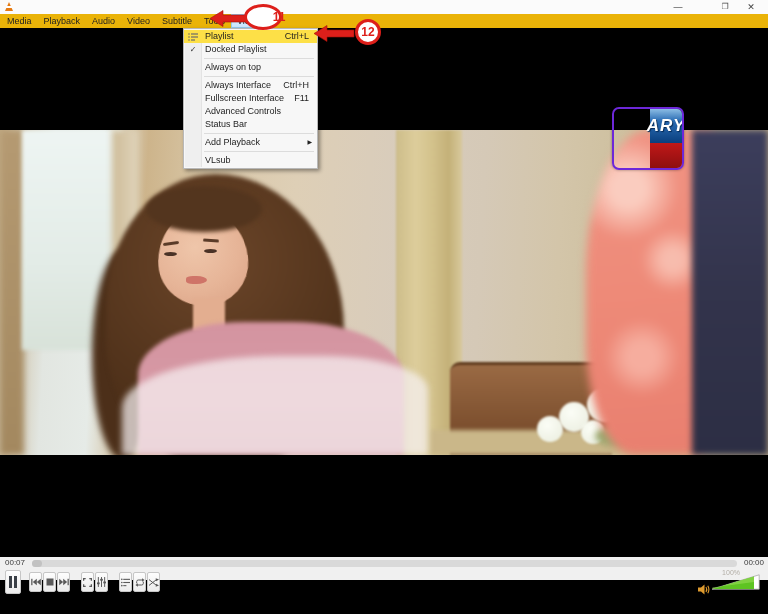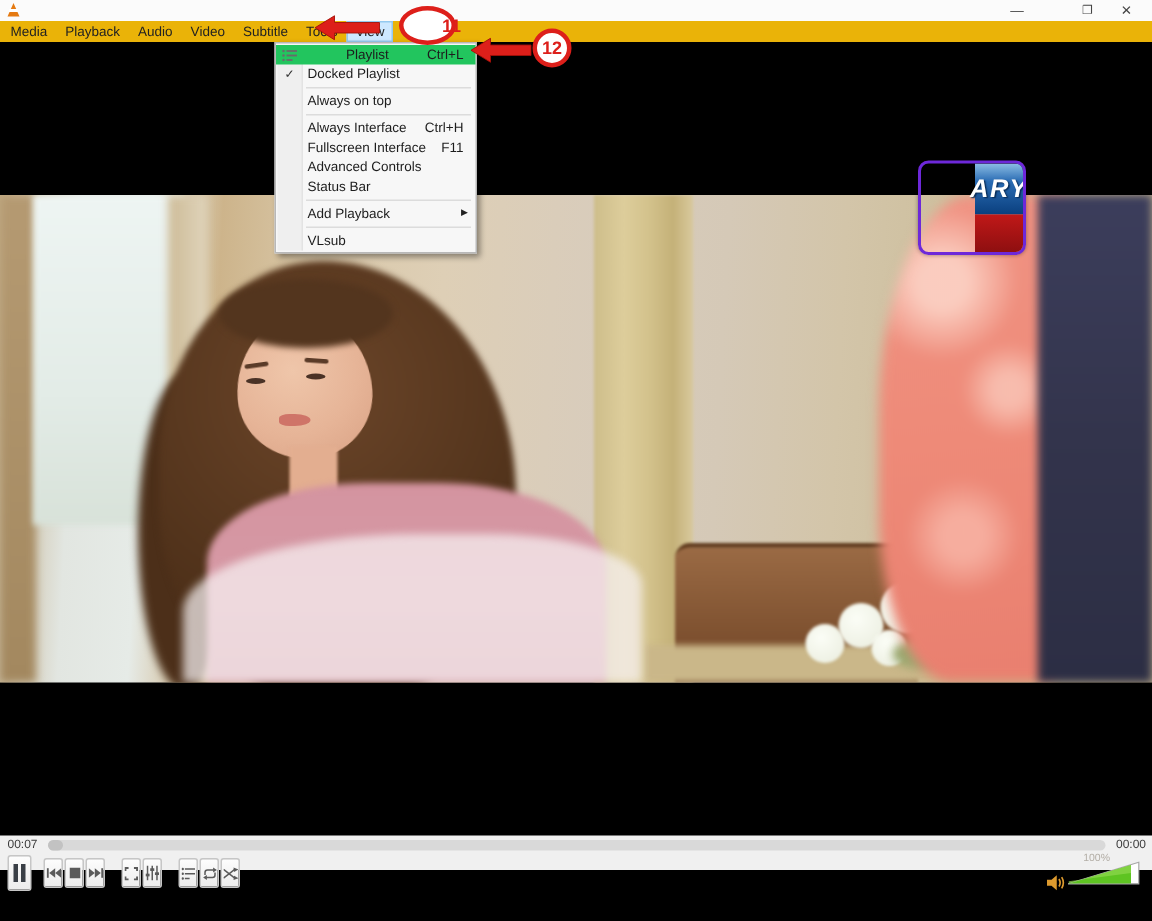--- a/index.html
+++ b/index.html
@@ -80,21 +80,21 @@
     display:flex; align-items:center; justify-content:center; }
   .ary-top span { color:#fff; font-weight:bold; font-style:italic; font-size:17px; letter-spacing:1px; text-shadow:1px 1px 1px #062a55; }
   .ary-bottom { height:42%; background:linear-gradient(180deg,#c01818,#8e0f10); display:flex; align-items:center; justify-content:center; }
   .ary-bottom span { color:#f5d54a; font-size:12px; font-weight:bold; line-height:1;margin-top:44px; }
 
   
   .dropdown { position:absolute; left:183px; top:28px; width:135px; z-index:30; background:#f7f7f7;
     border:1px solid #b8b8b8; box-shadow:2px 2px 4px rgba(0,0,0,.4); padding:1px 0; }
   .gutter-col { position:absolute; left:1px; top:1px; bottom:1px; width:17px; background:#efefef; border-right:1px solid #e3e3e3; }
   .mrow { position:relative; height:13px; line-height:13px; display:flex; align-items:center; }
-  .mrow.hl { background:#22c55e;text-align:center; }
+  .mrow.hl { background:#fde047; }
   .mgutter { width:18px; flex:0 0 18px; text-align:center; font-size:8px; color:#333; line-height:13px; }
   .mlabel { font-size:9px; color:#1d1d1d; white-space:nowrap; flex:1; padding-left:3px; }
   .mshortcut { font-size:9px; color:#1d1d1d; padding-right:8px; }
   .msub { font-size:6px; color:#222; padding-right:5px; }
   .msep { height:1px; background:#dcdcdc; margin:2px 3px 2px 20px; }
   .pl-icon { display:inline-block; vertical-align:middle; }
 
   
   .controlbar { position:absolute; top:557px; left:0; right:0; height:23px; background:#f0f0f0; }
   .time { position:absolute; top:1px; font-size:8px; color:#3a3a3a; }
@@ -109,21 +109,21 @@
   .b-plist { left:119px; } .b-loop { left:133px; } .b-shuf { left:147px; }
   .vol-label { position:absolute; top:12px; right:28px; font-size:7px; color:#b3aea6; }
   .speaker { position:absolute; right:58px; top:24px; }
   .vol-wedge { position:absolute; right:8px; top:17px; }
   .bottom-strip { position:absolute; top:597px; left:0; right:0; height:17px; background:#000; }
 
   
   .anno { position:absolute; z-index:40; }
   .num-circle { position:absolute; z-index:41; width:26px; height:26px; border-radius:50%; background:#fff;
     border:3px solid #dd1f1a; color:#dd1f1a; font-size:12px; font-weight:bold; display:flex; align-items:center; justify-content:center; }
-  .circle-11 { left:266px; top:4px;padding-left:32px; }
+  .circle-11 { left:244px; top:4px;padding-left:32px; }
   .circle-12 { left:355px; top:19px; }
   .arrow-11 { left:210px; top:10px; }
   .arrow-12 { left:314px; top:25px; }
 </style>
 </head>
 <body>
 
 <div class="window">
 
   <div class="titlebar">

